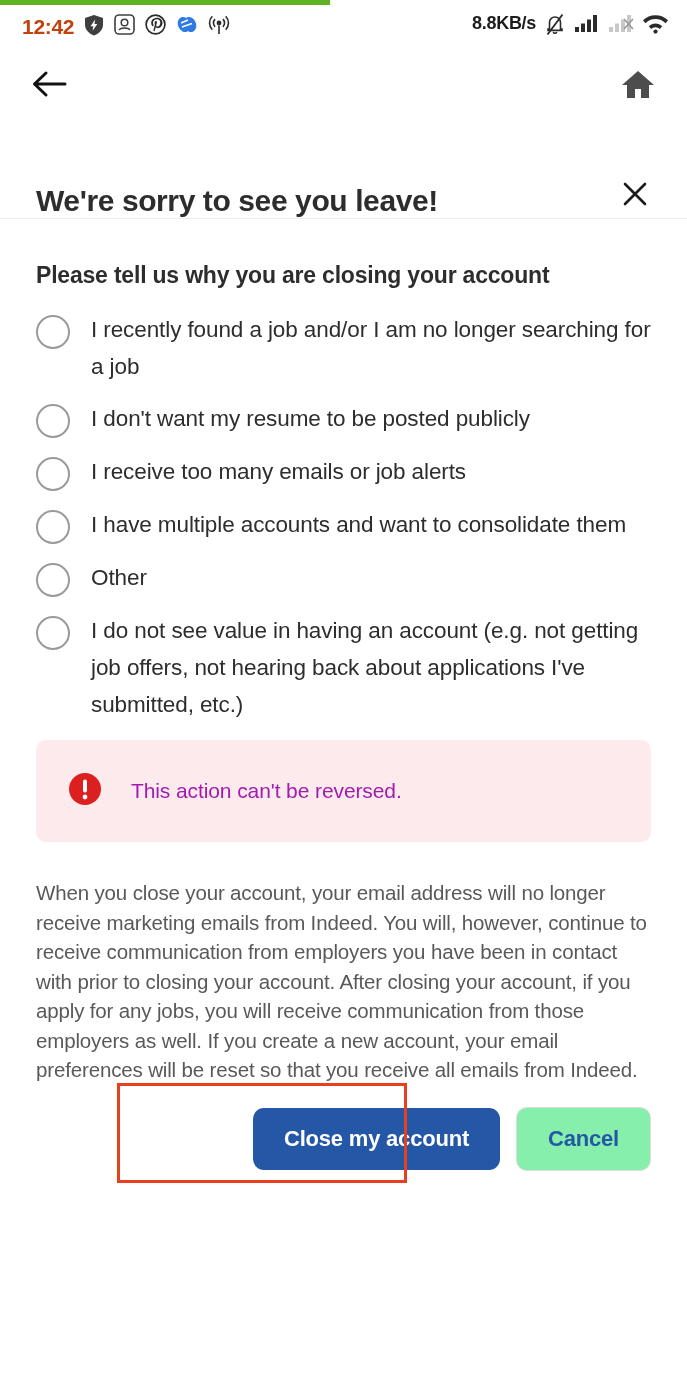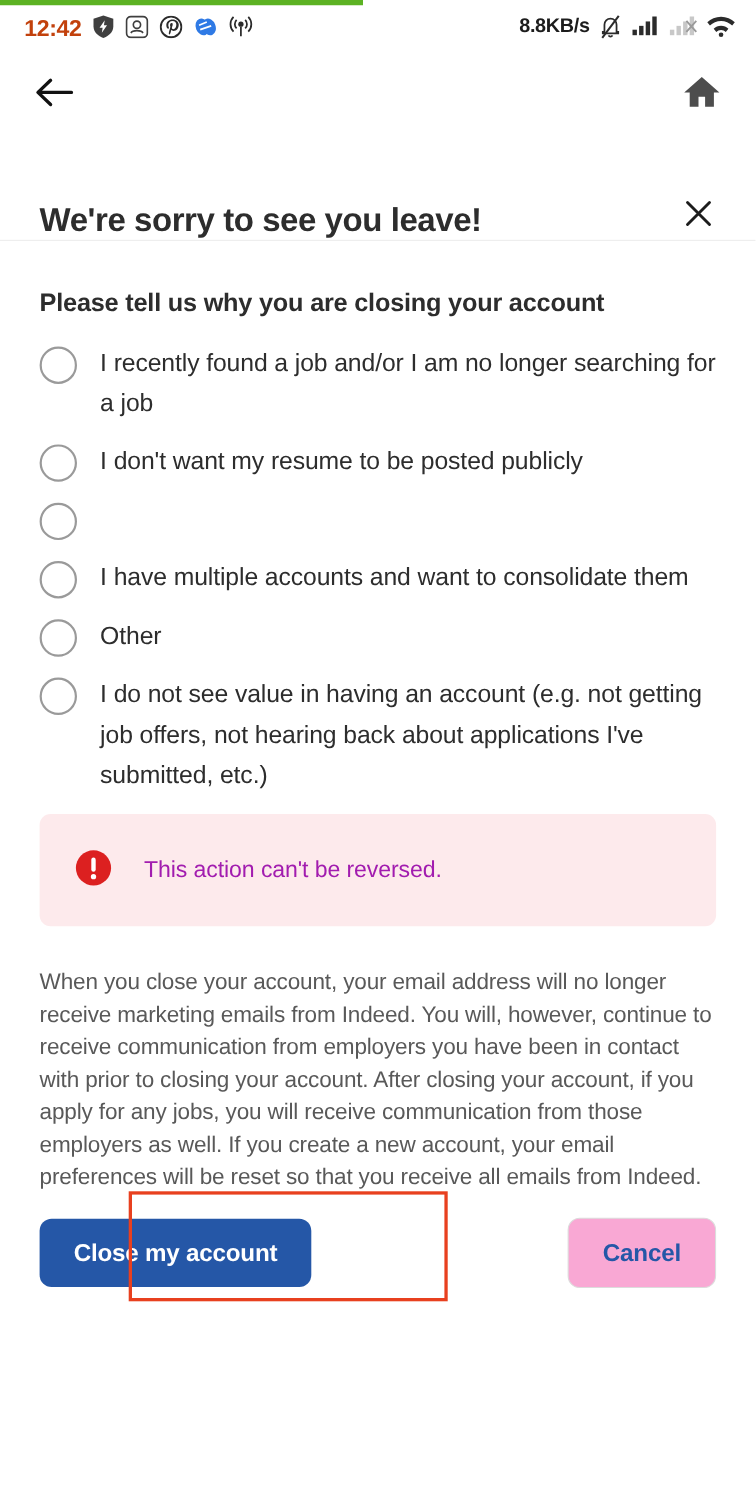--- a/index.html
+++ b/index.html
@@ -185,21 +185,21 @@
     line-height: 29.5px;
     color: #595959;
     letter-spacing: -0.15px;
   }
 
   
   .actions {
     margin-top: 22px;
     display: flex;
     align-items: center;
-    justify-content: space-between;
+    justify-content: flex-end;
     gap: 16px;
     position: relative;
   }
   .highlight-box {
     position: absolute;
     left: 81px;
     top: -24px;
     width: 290px;
     height: 100px;
     border: 3px solid #e8401f;
@@ -211,21 +211,21 @@
     font-size: 22px;
     font-weight: bold;
     border: none;
     border-radius: 11px;
     padding: 18px 31px;
     cursor: pointer;
     font-family: "Liberation Sans", sans-serif;
     letter-spacing: -0.2px;
   }
   .btn-secondary {
-    background: #f9a8d4;
+    background: #86efac;
     color: #2557a7;
     font-size: 22px;
     font-weight: bold;
     border: 1px solid #dcdcdc;
     border-radius: 11px;
     padding: 18px 31px;
     cursor: pointer;
     font-family: "Liberation Sans", sans-serif;
     letter-spacing: -0.2px;
   }
@@ -359,20 +359,21 @@
         <div class="option-row">
           <span class="radio"></span>
           <span class="option-label">I recently found a job and/or I am no longer searching for a job</span>
         </div>
         <div class="option-row">
           <span class="radio"></span>
           <span class="option-label">I don't want my resume to be posted publicly</span>
         </div>
         <div class="option-row">
           <span class="radio"></span>
+          <span class="option-label">I receive too many emails or job alerts</span>
         </div>
         <div class="option-row">
           <span class="radio"></span>
           <span class="option-label">I have multiple accounts and want to consolidate them</span>
         </div>
         <div class="option-row">
           <span class="radio"></span>
           <span class="option-label">Other</span>
         </div>
         <div class="option-row">

